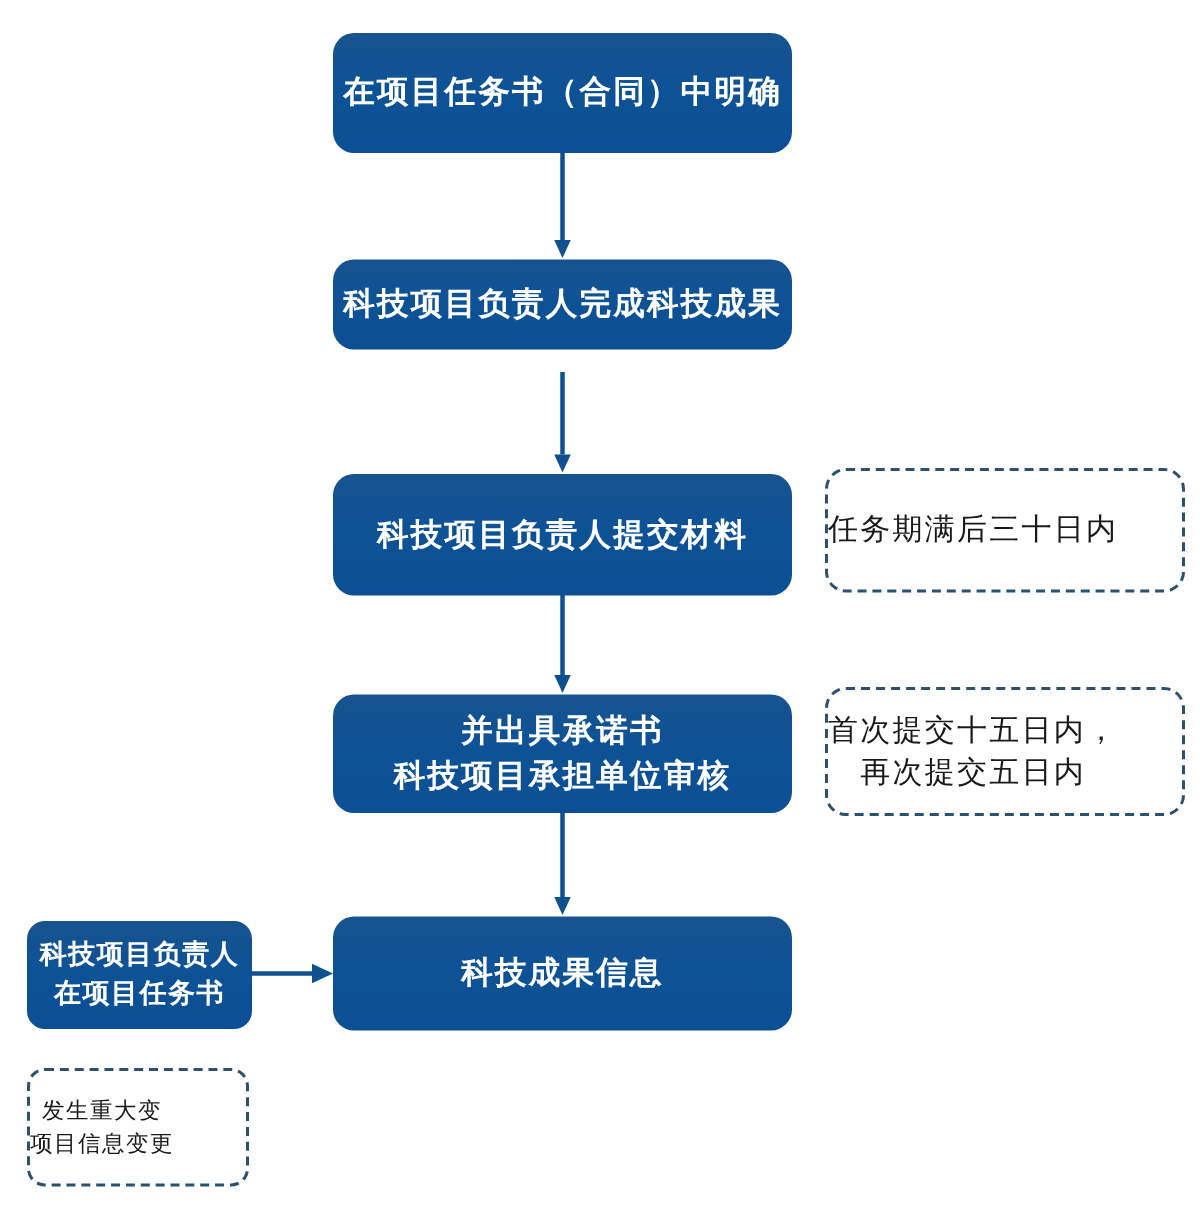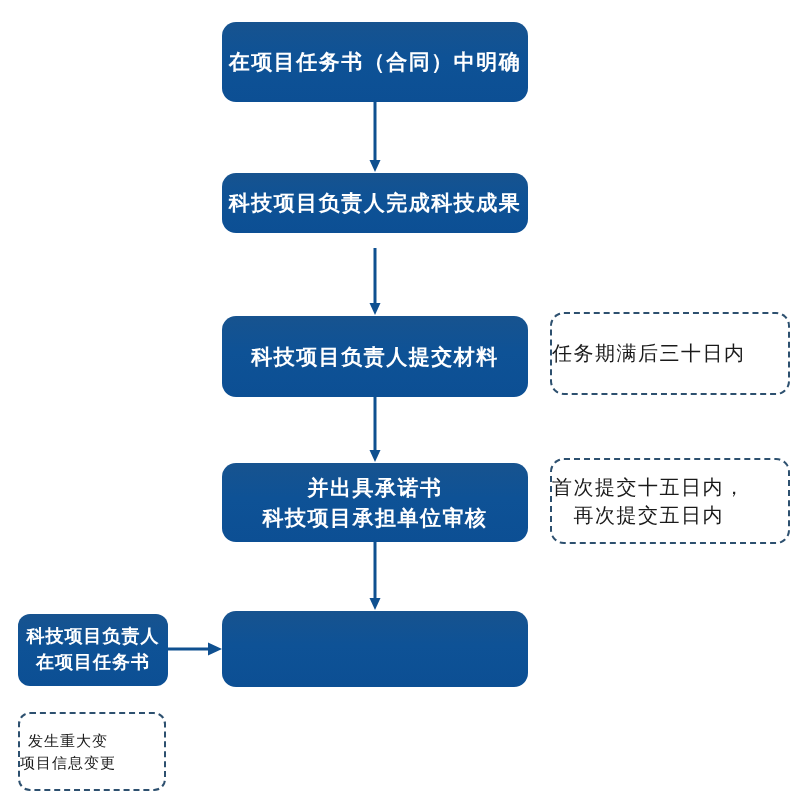--- a/index.html
+++ b/index.html
@@ -142,20 +142,21 @@
 
   <div class="node node--wide node--n4">
     <span class="txt">
       <span class="line">并出具承诺书</span>
       <span class="line">科技项目承担单位审核</span>
     </span>
   </div>
 
   <div class="node node--wide node--n5">
     <span class="txt">
+      <span class="line">科技成果信息</span>
     </span>
   </div>
 
   <div class="node node--side">
     <span class="txt">
       <span class="line">科技项目负责人</span>
       <span class="line">在项目任务书</span>
     </span>
   </div>
 

